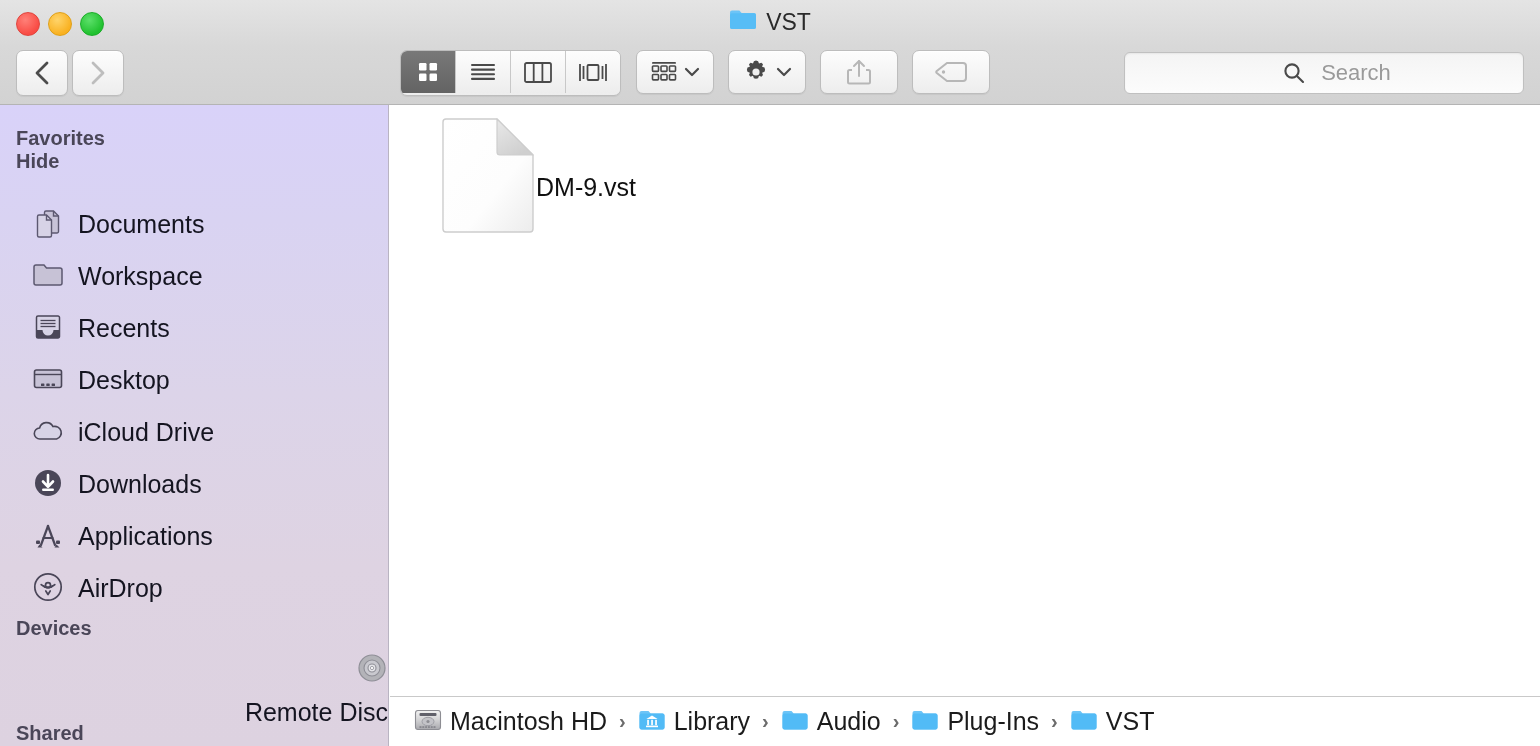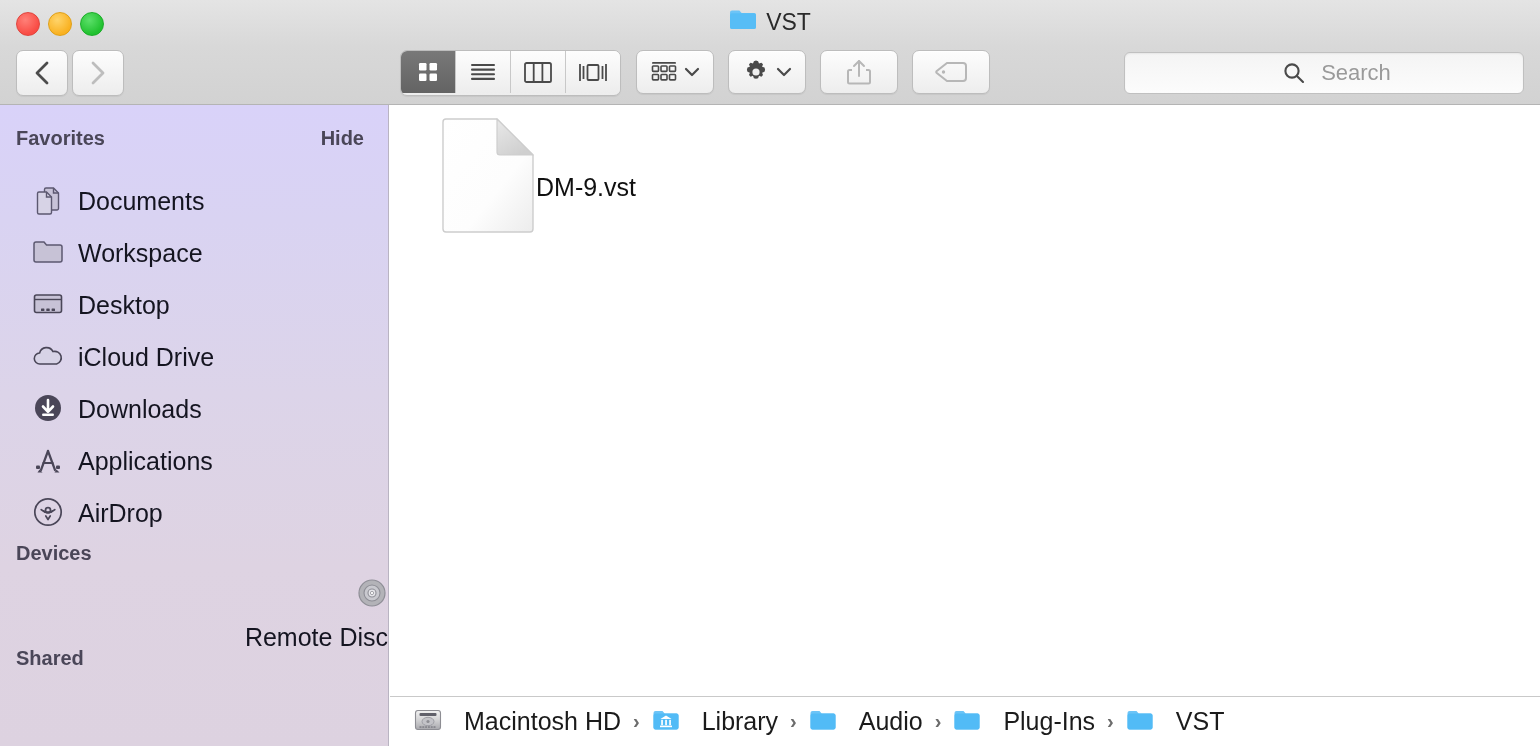--- a/index.html
+++ b/index.html
@@ -218,21 +218,21 @@
     background: #ffffff;
     border-top: 1px solid #c9c9c9;
     display: flex;
     align-items: center;
     padding-left: 24px;
     box-sizing: border-box;
   }
   .crumb {
     display: flex;
     align-items: center;
-    gap: 22px;
+    gap: 8px;
   }
   .crumb .clbl {
     font-size: 25px;
     color: #1b1b1b;
     white-space: nowrap;
   }
   .crumb-sep {
     font-size: 20px;
     color: #6c6c6c;
     margin: 0 12px;
@@ -360,21 +360,21 @@
       <svg width="22" height="22" viewBox="0 0 22 22">
         <circle cx="9" cy="9" r="6.6" fill="none" stroke="#4a4a4a" stroke-width="2.1"></circle>
         <line x1="13.9" y1="13.9" x2="20" y2="20" stroke="#4a4a4a" stroke-width="2.1" stroke-linecap="round"></line>
       </svg>
       <span id="search-placeholder">Search</span>
     </div>
   </div>
 
   <div id="sidebar">
 
-    <div class="sb-header" style="margin-top:22px;">
+    <div class="sb-header" style="margin-top:22px;flex-direction:column;">
       <span>Favorites</span>
       <span class="hide">Hide</span>
     </div>
 
     <div class="sb-item" style="margin-top:14px;">
       <span class="sb-icon">
         <svg width="30" height="30" viewBox="0 0 30 30">
           <path d="M13 3 h7.5 l5 5 v15.5 a1.5 1.5 0 0 1-1.5 1.5 H13 a1.5 1.5 0 0 1-1.5-1.5 V4.5 A1.5 1.5 0 0 1 13 3z" fill="#c8c3d8" stroke="#5c5870" stroke-width="1.4"></path>
           <path d="M20.5 3 v5 h5" fill="none" stroke="#5c5870" stroke-width="1.4"></path>
           <path d="M6 7 h7.5 l5 5 v15.5 a1.5 1.5 0 0 1-1.5 1.5 H6 a1.5 1.5 0 0 1-1.5-1.5 V8.5 A1.5 1.5 0 0 1 6 7z" fill="#d7d3e6" stroke="#5c5870" stroke-width="1.4"></path>
@@ -386,20 +386,34 @@
 
     <div class="sb-item">
       <span class="sb-icon">
         <svg width="32" height="26" viewBox="0 0 32 26">
           <path d="M2 5 a2 2 0 0 1 2-2 h8 l2.5 3 H28 a2 2 0 0 1 2 2 v13 a2 2 0 0 1-2 2 H4 a2 2 0 0 1-2-2z" fill="#c7c2d6" stroke="#5c5870" stroke-width="1.5"></path>
         </svg>
       </span>
       <span class="lbl">Workspace</span>
     </div>
 
+    <div class="sb-item">
+      <span class="sb-icon">
+        <svg width="30" height="30" viewBox="0 0 30 30">
+          <path d="M5 4 h20 a1.5 1.5 0 0 1 1.5 1.5 v19 a1.5 1.5 0 0 1-1.5 1.5 H5 a1.5 1.5 0 0 1-1.5-1.5 V5.5 A1.5 1.5 0 0 1 5 4z" fill="#d7d3e6" stroke="#4a4658" stroke-width="1.5"></path>
+          <g stroke="#4a4658" stroke-width="1.3">
+            <line x1="7.5" y1="8.5" x2="22.5" y2="8.5"></line>
+            <line x1="7.5" y1="11.5" x2="22.5" y2="11.5"></line>
+            <line x1="7.5" y1="14.5" x2="22.5" y2="14.5"></line>
+          </g>
+          <path d="M3.5 18 h6 a5.5 5.5 0 0 0 11 0 h6 v6.5 a1.5 1.5 0 0 1-1.5 1.5 H5 a1.5 1.5 0 0 1-1.5-1.5z" fill="#4a4658"></path>
+        </svg>
+      </span>
+      <span class="lbl">Recents</span>
+    </div>
 
     <div class="sb-item">
       <span class="sb-icon">
         <svg width="32" height="26" viewBox="0 0 32 26">
           <rect x="2.5" y="4" width="27" height="17.5" rx="2" fill="#c7c2d6" stroke="#4a4658" stroke-width="1.6"></rect>
           <line x1="2.5" y1="8.5" x2="29.5" y2="8.5" stroke="#4a4658" stroke-width="1.4"></line>
           <g fill="#4a4658">
             <rect x="9" y="17.5" width="3.4" height="2.6" rx="0.6"></rect>
             <rect x="14.3" y="17.5" width="3.4" height="2.6" rx="0.6"></rect>
             <rect x="19.6" y="17.5" width="3.4" height="2.6" rx="0.6"></rect>

